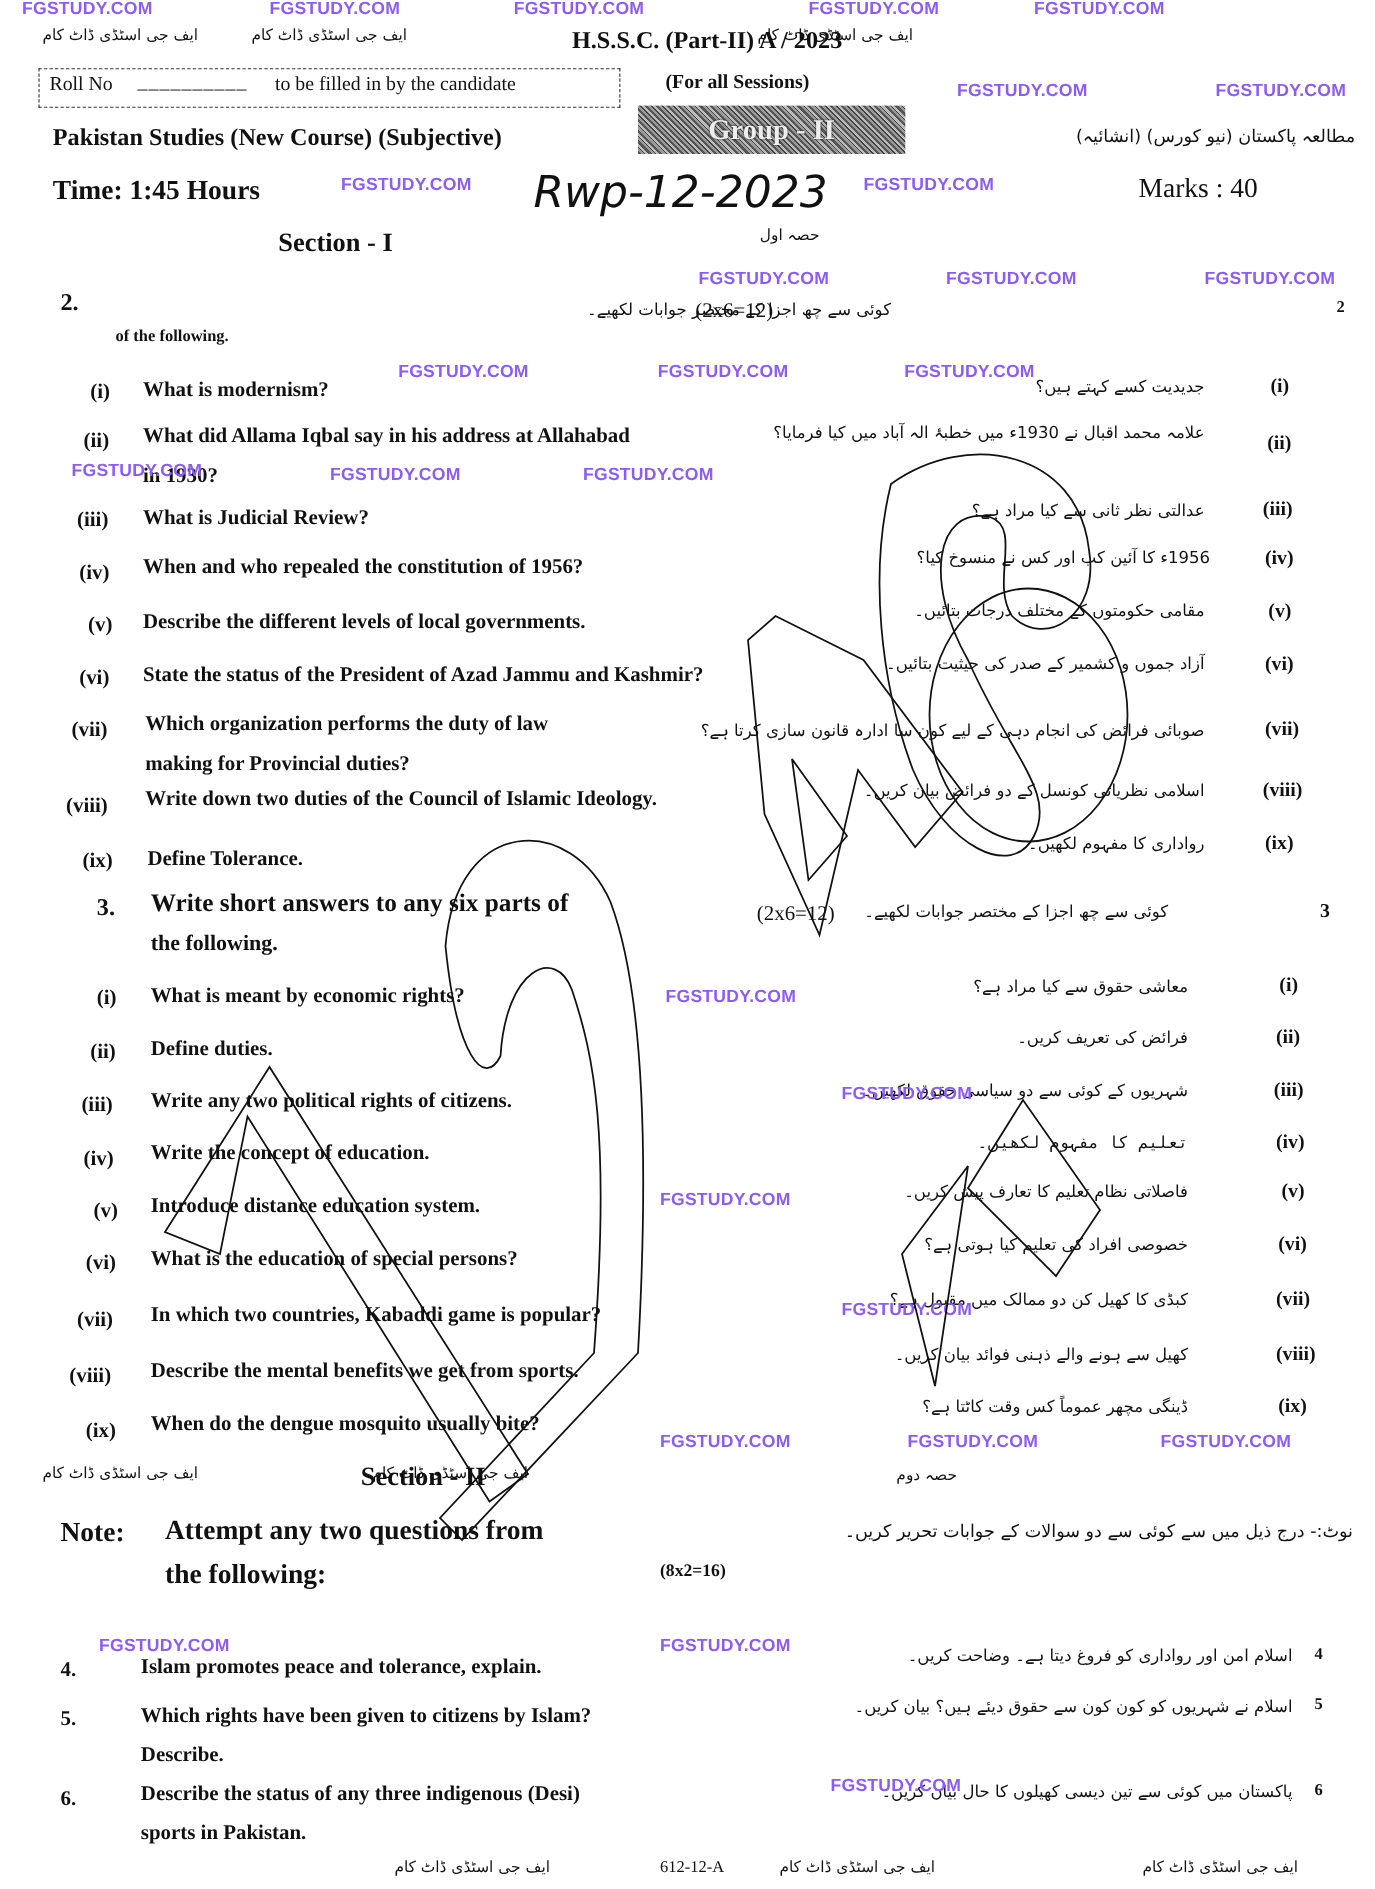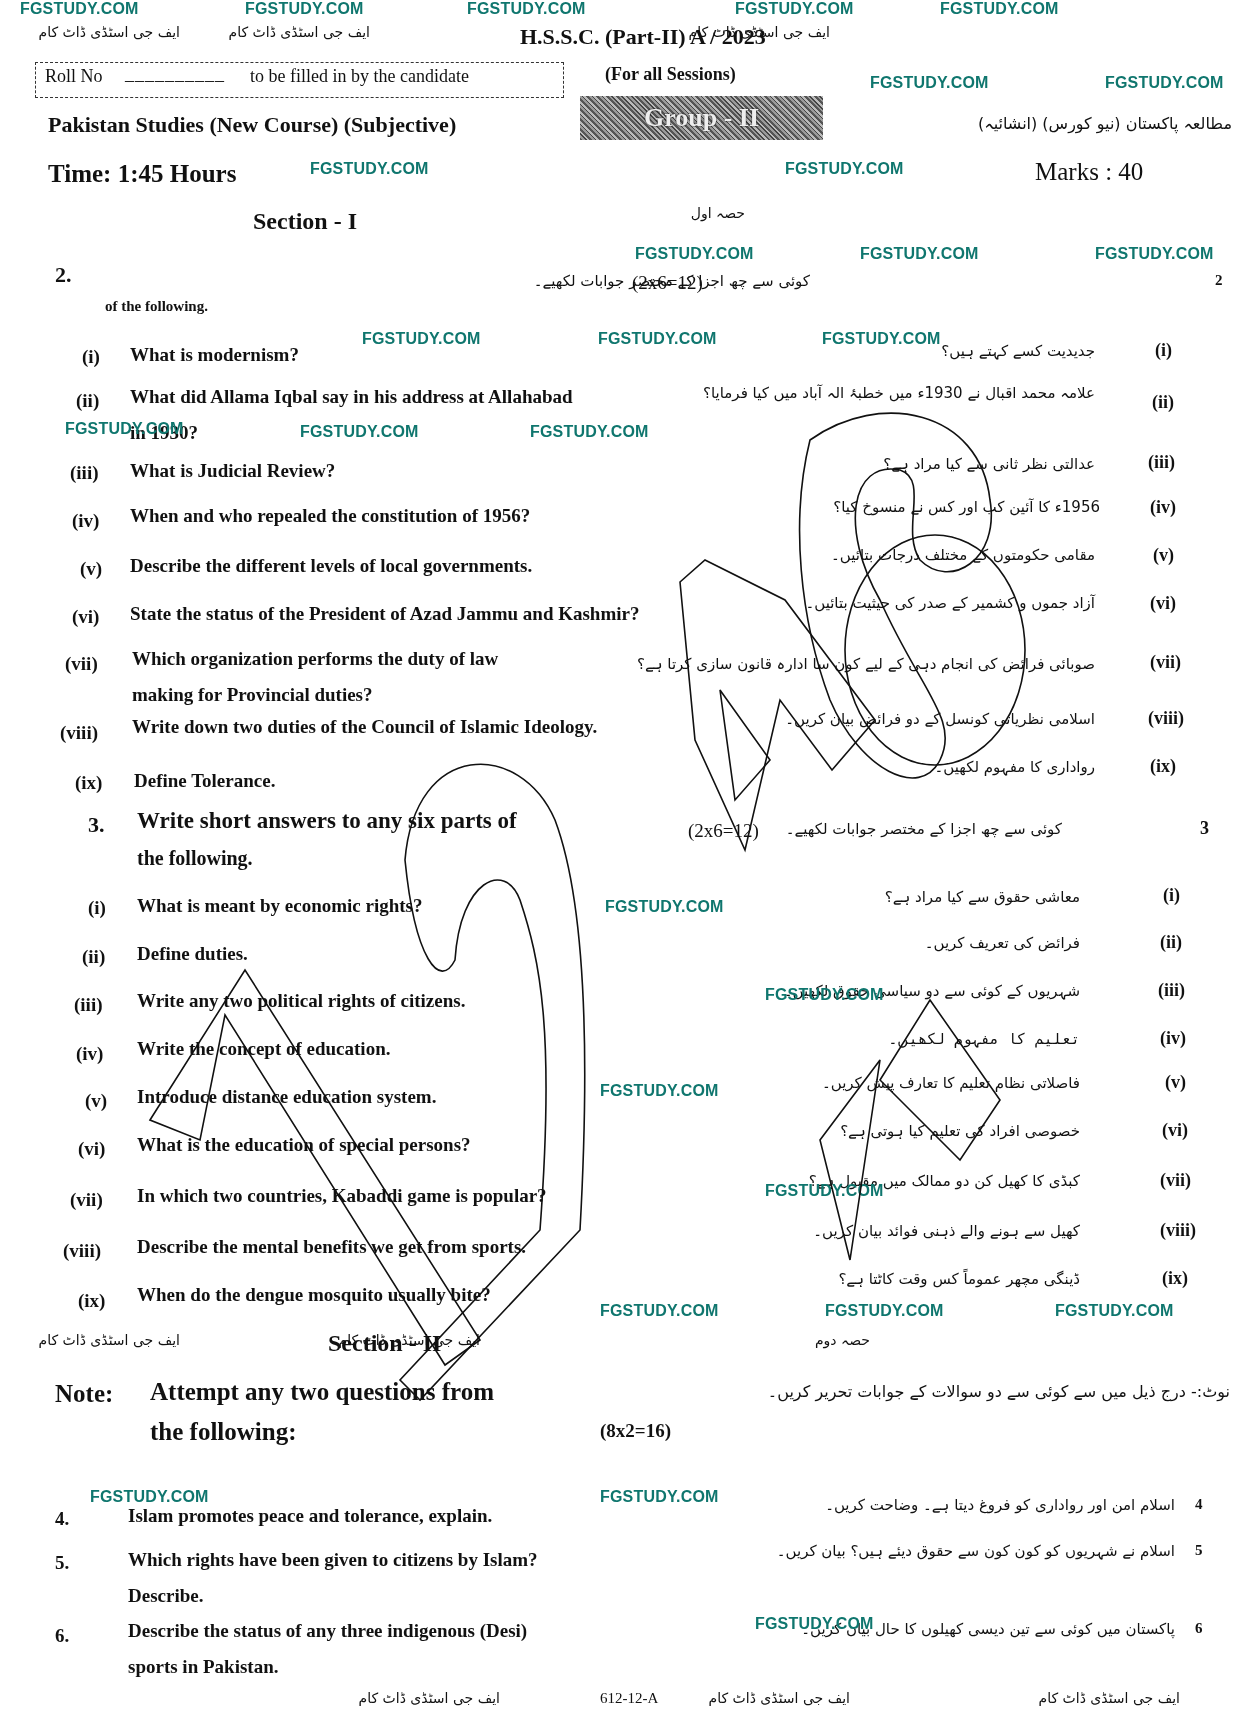--- a/index.html
+++ b/index.html
@@ -1,17 +1,17 @@
 <!DOCTYPE html>
 <html><head>
 <meta charset="utf-8">
 <style>
   html,body{margin:0;padding:0;background:#fff;}
   #page{position:relative;width:1250px;height:1717px;background:#fff;overflow:hidden;color:#111;font-family:"Liberation Serif","DejaVu Serif",serif;}
-  .wm{position:absolute;font-family:"Liberation Sans","DejaVu Sans",sans-serif;font-weight:bold;font-size:16px;color:#0f766e;letter-spacing:0.2px;white-space:nowrap;}
+  .wm{position:absolute;font-family:"Liberation Sans","DejaVu Sans",sans-serif;font-weight:bold;font-size:16px;color:#8b5cf6;letter-spacing:0.2px;white-space:nowrap;}
   .ur{position:absolute;font-family:"DejaVu Sans",sans-serif;font-size:14px;direction:rtl;white-space:nowrap;color:#111;}
   .urq{position:absolute;font-family:"DejaVu Sans",sans-serif;font-size:15px;direction:rtl;white-space:nowrap;color:#111;}
   .en{position:absolute;font-weight:bold;white-space:nowrap;color:#111;}
   .hdr{position:absolute;font-weight:bold;white-space:nowrap;}
   .qnum{position:absolute;font-weight:bold;font-size:19px;white-space:nowrap;text-align:right;}
   .qtxt{position:absolute;font-weight:bold;font-size:19px;white-space:nowrap;}
   .uq{position:absolute;font-weight:bold;font-size:18px;white-space:nowrap;}
   .rollbox{position:absolute;left:35px;top:62px;width:527px;height:34px;border:1px dashed #333;}
   .group{position:absolute;left:580px;top:96px;width:243px;height:44px;background:repeating-linear-gradient(45deg,#555 0 2px,#9a9a9a 2px 4px,#444 4px 5px,#bbb 5px 7px);display:flex;align-items:center;justify-content:center;}
   .group span{color:#eee;font-weight:bold;font-size:26px;text-shadow:0 0 2px #000;}
@@ -43,20 +43,21 @@
   <div class="wm" style="left:1105px;top:74px;">FGSTUDY.COM</div>
 
   <div class="hdr" style="left:48px;top:112px;font-size:22px;">Pakistan Studies (New Course) (Subjective)</div>
   <div class="group">
       <span>Group - II</span>
     </div>
   <div class="ur" style="right:18px;top:114px;font-size:16px;">مطالعہ پاکستان (نیو کورس) (انشائیہ)</div>
 
   <div class="hdr" style="left:48px;top:160px;font-size:25px;">Time: 1:45 Hours</div>
   <div class="wm" style="left:310px;top:160px;">FGSTUDY.COM</div>
+  <div class="hand" style="left:485px;top:152px;">Rwp-12-2023</div>
   <div class="wm" style="left:785px;top:160px;">FGSTUDY.COM</div>
   <div class="hdr" style="left:1035px;top:158px;font-size:25px;font-weight:normal;">Marks : 40</div>
   <div class="hdr" style="left:253px;top:208px;font-size:24px;">Section - I</div>
   <div class="ur" style="right:505px;top:205px;">حصہ اول</div>
 
   <div class="qnum" style="left:55px;top:262px;font-size:22px;">2.</div>
   <div class="qtxt" style="left:105px;top:298px;font-size:15px;">of the following.</div>
   <div class="wm" style="left:635px;top:245px;">FGSTUDY.COM</div>
   <div class="wm" style="left:860px;top:245px;">FGSTUDY.COM</div>
   <div class="wm" style="left:1095px;top:245px;">FGSTUDY.COM</div>
@@ -203,21 +204,21 @@
   <div class="wm" style="left:1055px;top:1302px;">FGSTUDY.COM</div>
 
   <div class="ur" style="right:1070px;top:1332px;">ایف جی اسٹڈی ڈاٹ کام</div>
   <div class="hdr" style="left:328px;top:1330px;font-size:24px;">Section - II</div>
   <div class="ur" style="right:770px;top:1332px;">ایف جی اسٹڈی ڈاٹ کام</div>
   <div class="ur" style="right:380px;top:1332px;">حصہ دوم</div>
 
   <div class="hdr" style="left:55px;top:1380px;font-size:25px;">Note:</div>
   <div class="hdr" style="left:150px;top:1378px;font-size:25px;">Attempt any two questions from</div>
   <div class="hdr" style="left:150px;top:1418px;font-size:25px;">the following:</div>
-  <div class="en" style="left:600px;top:1420px;font-size:19px;">(8x2=16)</div>
+  <div class="en" style="left:600px;top:1420px;font-size:16px;">(8x2=16)</div>
   <div class="urq" style="right:20px;top:1382px;font-size:16px;">نوٹ:- درج ذیل میں سے کوئی سے دو سوالات کے جوابات تحریر کریں۔</div>
 
   <div class="wm" style="left:90px;top:1488px;">FGSTUDY.COM</div>
   <div class="wm" style="left:600px;top:1488px;">FGSTUDY.COM</div>
 
   <div id="s2q">
     <div>
       <div class="qnum" style="left:55px;top:1508px;">4.</div>
       <div class="qtxt" style="left:128px;top:1505px;">Islam promotes peace and tolerance, explain.</div>
       <div class="urq" style="right:75px;top:1496px;">اسلام امن اور رواداری کو فروغ دیتا ہے۔ وضاحت کریں۔</div>

